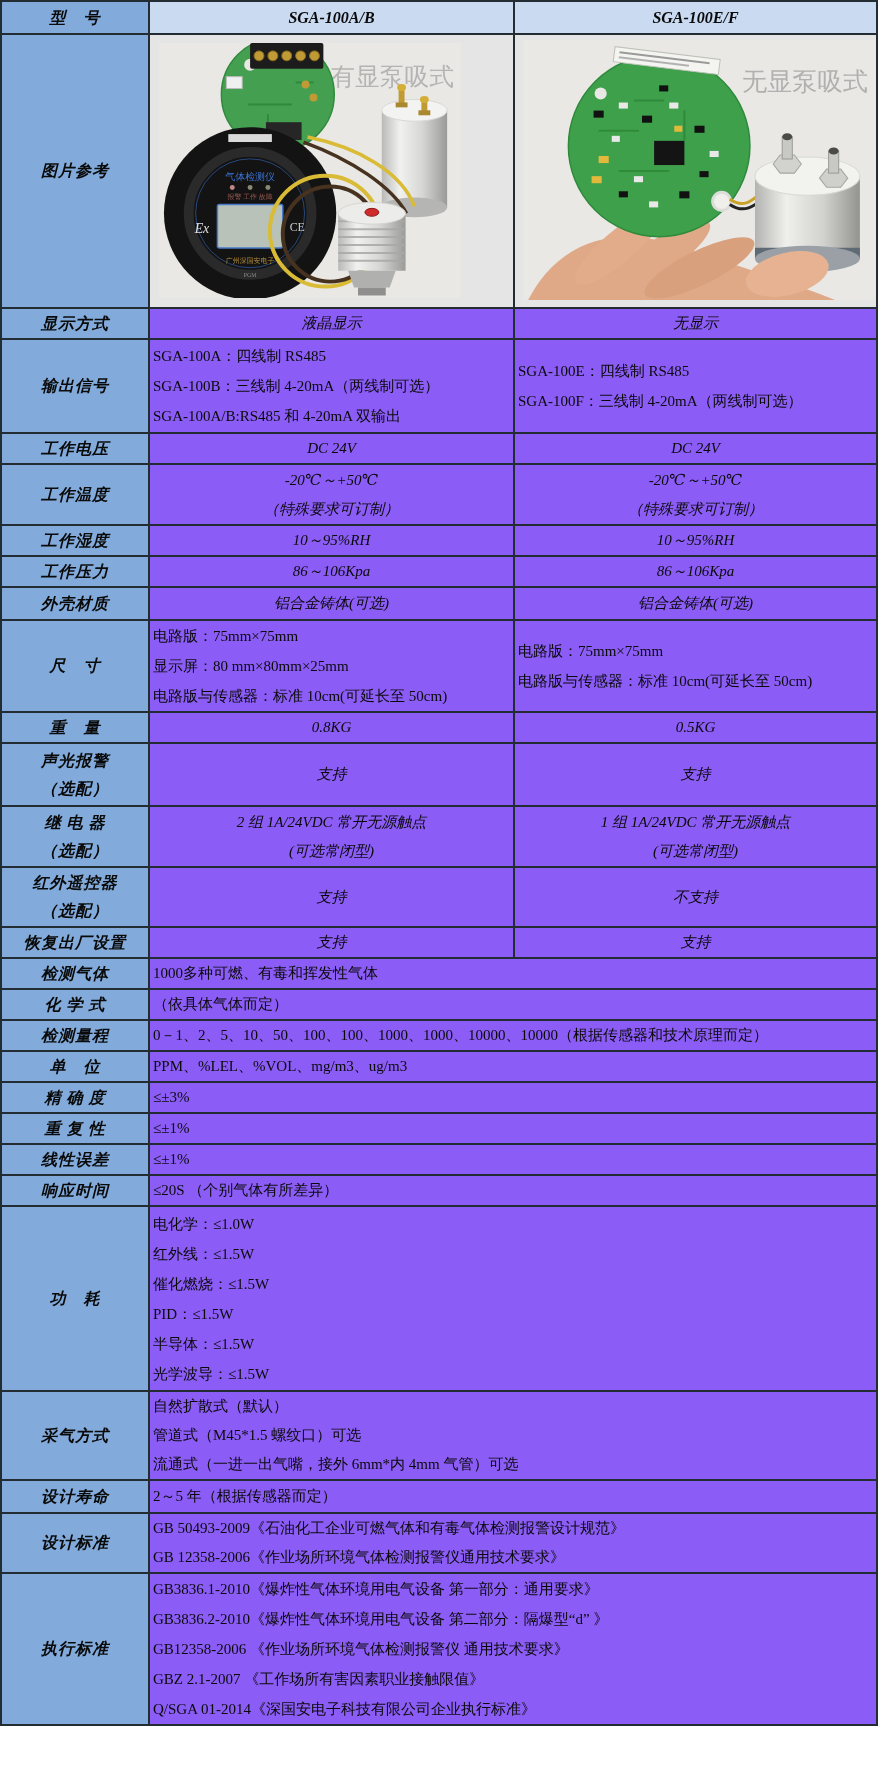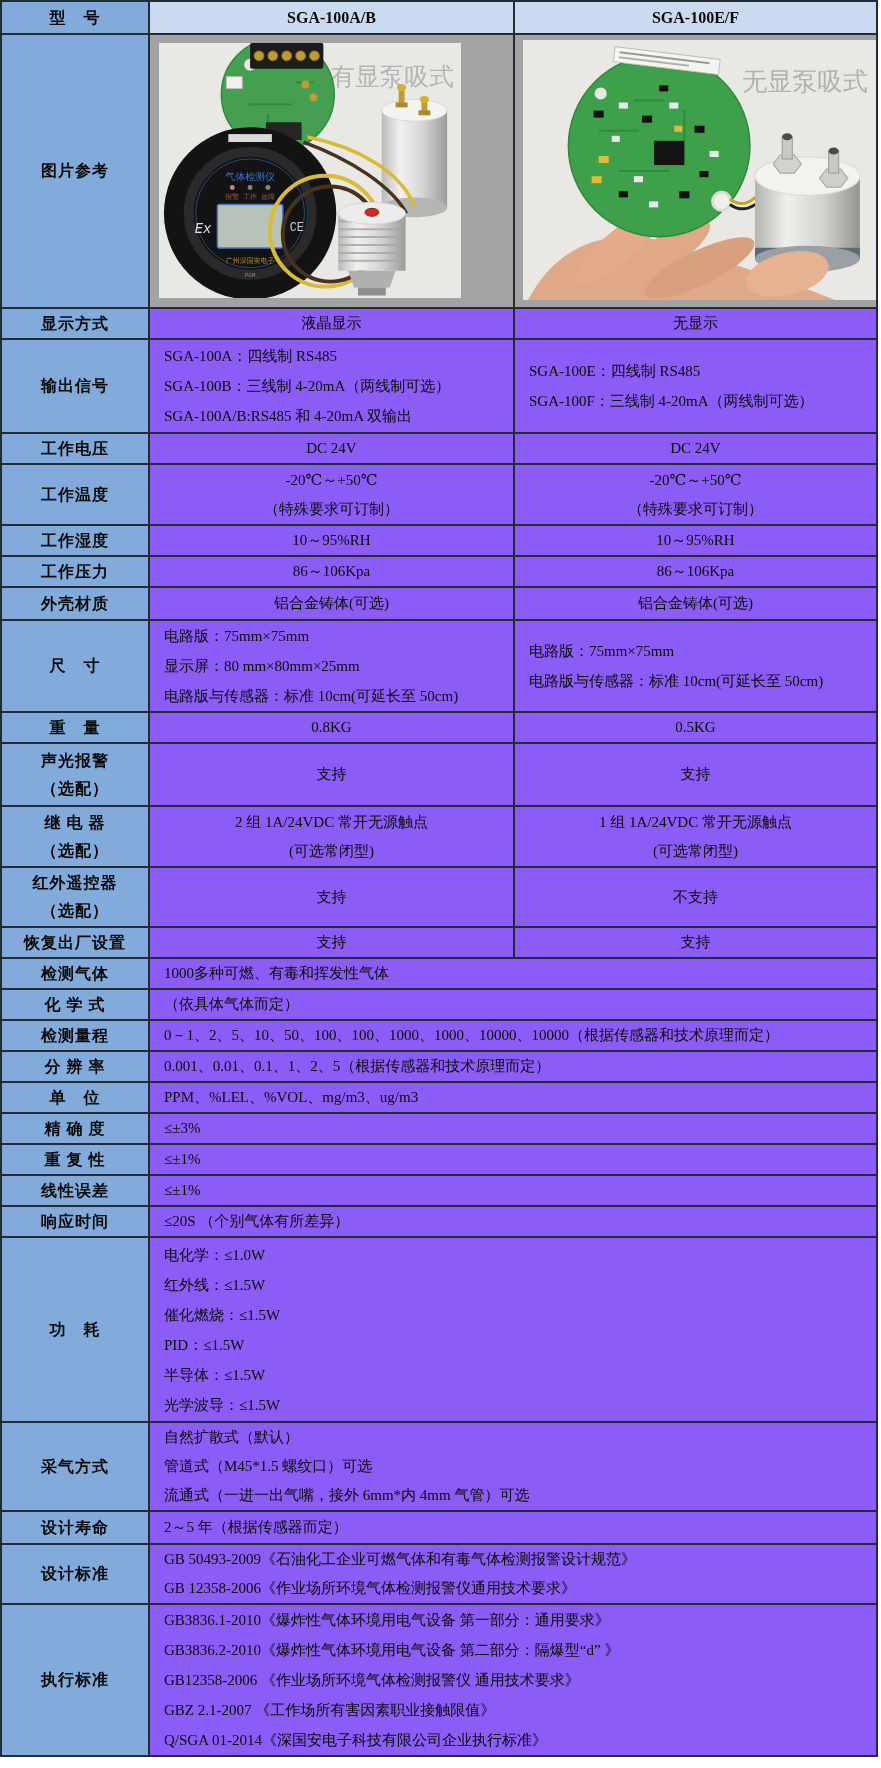--- a/index.html
+++ b/index.html
@@ -2,24 +2,24 @@
 <html><head>
 <meta charset="utf-8">
 <style>
   html,body{margin:0;padding:0;background:#ffffff;}
   body{width:881px;height:1768px;overflow:hidden;font-family:"Liberation Serif","DejaVu Serif",serif;color:#0a0a0a;}
   table.spec{border-collapse:collapse;table-layout:fixed;width:876px;margin:0;}
   td{border:2px solid #232b33;padding:0;overflow:hidden;vertical-align:middle;}
   td.lbl{background:#82abdc;font-weight:bold;font-size:16px;text-align:center;letter-spacing:1px;}
   td.val{background:#8b5cf6;font-size:15px;}
   td.hdr{background:#c9daf1;font-weight:bold;font-size:16px;text-align:center;margin-top:40px;}
-  td.photo{background:#a3a3a3;font-family:Liberation Mono, monospace;}
+  td.photo{background:#e5e5e5;}
   .cb{height:100%;display:flex;flex-direction:column;justify-content:center;}
-  .cb.c{align-items:center;text-align:center;}
-  .cb.l{align-items:flex-start;text-align:left;padding-left:14px;padding-right:4px;}
+  .cb.c{align-items:center;text-align:center;font-style:italic;}
+  .cb.l{align-items:flex-start;text-align:left;padding-left:3px;padding-right:4px;}
   .ln{line-height:30px;white-space:nowrap;}
   .ln2{line-height:29px;white-space:nowrap;}
   .lbl .ln, .lbl .ln2{line-height:28px;}
   svg{display:block;}
 </style>
 </head>
 <body>
 
 <table class="spec">
   <colgroup>
@@ -474,32 +474,20 @@
             <div class="ln2">检测量程</div>
           </div>
         </td>
     <td class="val" colspan="2">
           <div class="cb l">
             <div class="ln2">0－1、2、5、10、50、100、100、1000、1000、10000、10000（根据传感器和技术原理而定）</div>
           </div>
         </td>
   </tr>
 
-  <tr style="height:30px">
-    <td class="lbl">
-          <div class="cb c">
-            <div class="ln2">分 辨 率</div>
-          </div>
-        </td>
-    <td class="val" colspan="2">
-          <div class="cb l">
-            <div class="ln2">0.001、0.01、0.1、1、2、5（根据传感器和技术原理而定）</div>
-          </div>
-        </td>
-  </tr>
 
   <tr style="height:30px">
     <td class="lbl">
           <div class="cb c">
             <div class="ln2">单　位</div>
           </div>
         </td>
     <td class="val" colspan="2">
           <div class="cb l">
             <div class="ln2">PPM、%LEL、%VOL、mg/m3、ug/m3</div>

